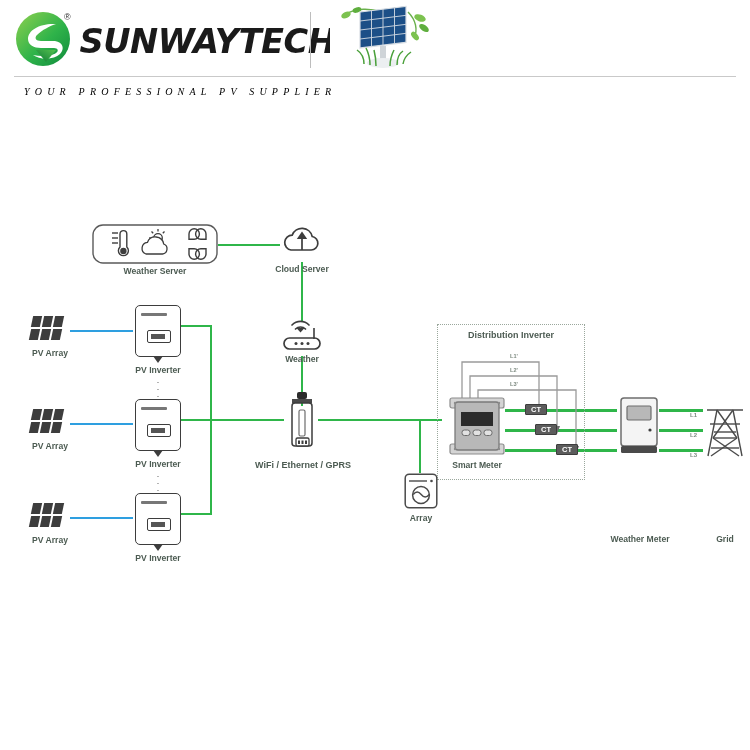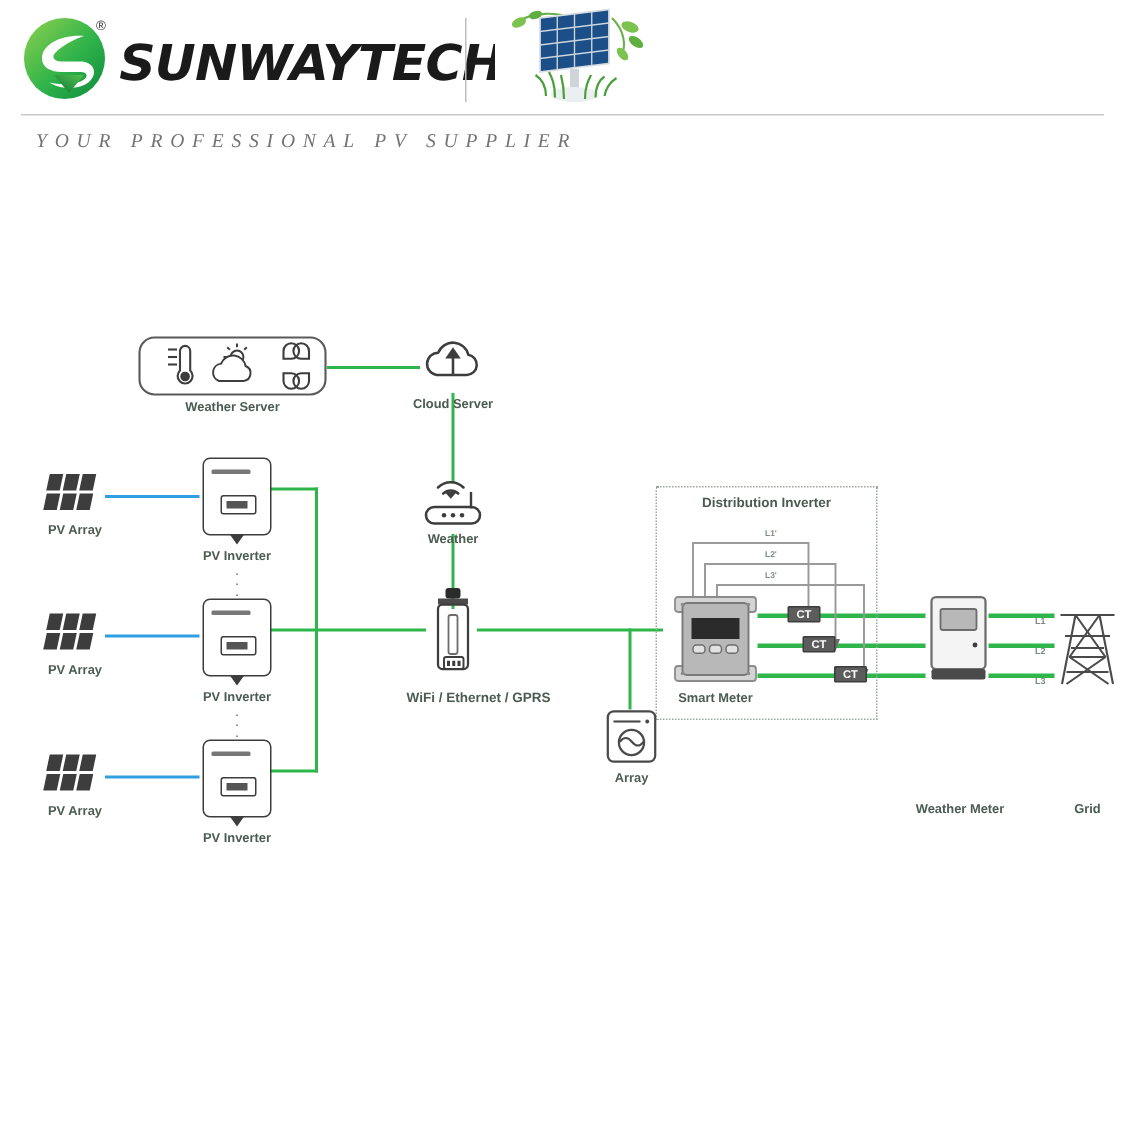--- a/index.html
+++ b/index.html
@@ -19,21 +19,21 @@
     color:#1a1a1a;font-style:italic;
     font-family:"DejaVu Sans", sans-serif;
     transform:scaleX(1.02);
   }
   #reg-mark{position:absolute;left:64px;top:12px;font-size:9px;color:#333;}
   #divider-vert{position:absolute;left:310px;top:12px;width:1px;height:56px;background:#bdbdbd;}
   #solar-photo{position:absolute;left:330px;top:6px;width:104px;height:70px;}
   #header-rule{position:absolute;left:14px;top:76px;width:722px;height:1px;background:#c9c9c9;}
   #tagline{
     position:absolute;left:24px;top:86px;
-    font-size:13px;letter-spacing:5.2px;color:#737373;
+    font-size:10px;letter-spacing:5.2px;color:#000000;
     font-family:"Liberation Serif", serif;font-style:italic;
   }
   
   #diagram{position:absolute;left:0;top:120px;width:750px;height:630px;}
   .node{position:absolute;}
   .cap{
     position:absolute;text-align:center;
     font-size:8.6px;font-weight:bold;color:#4c5b52;
     font-family:"Liberation Sans", sans-serif;
     white-space:nowrap;
@@ -340,21 +340,21 @@
       <rect x="6" y="11" width="20" height="43" rx="3" fill="none" stroke="#3d3d3d" stroke-width="1.5"></rect>
       <rect x="13" y="18" width="6" height="26" rx="1.5" fill="none" stroke="#6d6d6d" stroke-width="1.2"></rect>
       <rect x="10" y="46" width="13" height="8" rx="1.5" fill="#ffffff" stroke="#3d3d3d" stroke-width="1.3"></rect>
       <g fill="#3d3d3d">
         <rect x="12" y="48.5" width="2" height="3.5"></rect>
         <rect x="15.5" y="48.5" width="2" height="3.5"></rect>
         <rect x="19" y="48.5" width="2" height="3.5"></rect>
       </g>
     </svg>
   </div>
-  <div class="cap wide" style="left:248px;top:340px;width:142px;">WiFi / Ethernet / GPRS</div>
+  <div class="cap wide" style="left:232px;top:340px;width:142px;">WiFi / Ethernet / GPRS</div>
 
   <div class="node" style="left:404px;top:353px;">
     <svg width="34" height="36" viewBox="0 0 34 36">
       <rect x="1.2" y="1.2" width="31.6" height="33.6" rx="4" fill="none" stroke="#4a4a4a" stroke-width="1.5"></rect>
       <line x1="5" y1="8" x2="23" y2="8" stroke="#4a4a4a" stroke-width="1.4"></line>
       <circle cx="27.5" cy="8" r="1.3" fill="#4a4a4a"></circle>
       <circle cx="17" cy="22" r="8.4" fill="none" stroke="#4a4a4a" stroke-width="1.5"></circle>
       <path d="M9.2 21.5 q4 -5 8 0 q4 5 8 0" fill="none" stroke="#4a4a4a" stroke-width="1.4"></path>
     </svg>
   </div>

